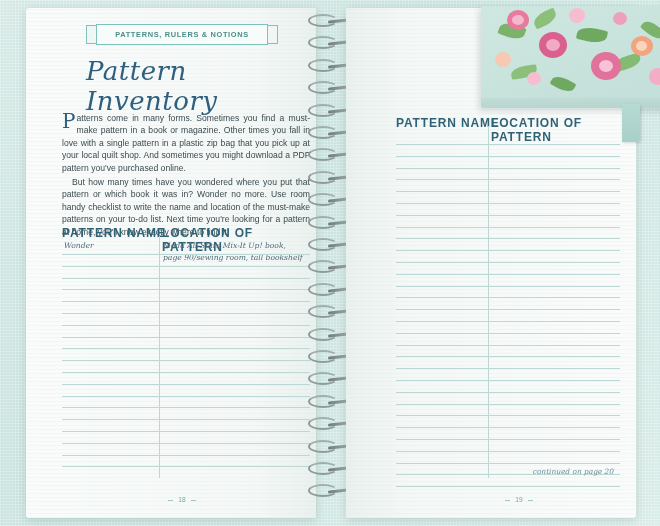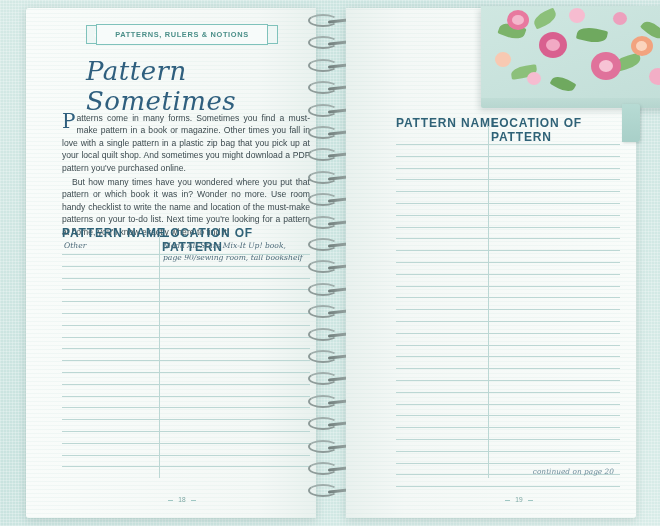--- a/index.html
+++ b/index.html
@@ -176,31 +176,31 @@
 
   <div class="leaf leaf-left">
 
     <div class="banner">
       <div class="tail-l"></div>
       <div class="tail-r"></div>
       <div class="body"></div>
       <div class="txt">PATTERNS, RULERS &amp; NOTIONS</div>
     </div>
 
-    <div class="title">Pattern Sometimes</div>
+    <div class="title">Pattern Inventory</div>
 
     <div class="body-copy">
       <p><span class="dropcap">P</span><span>atterns come in many forms. Sometimes you find a must-make pattern in a book or magazine. Other times you fall in love with a single pattern in a plastic zip bag that you pick up at your local quilt shop. And sometimes you might download a PDF pattern you've purchased online.</span></p>
       <p>But how many times have you wondered where you put that pattern or which book it was in? Wonder no more. Use room handy checklist to write the name and location of the must-make patterns on your to-do list. Next time you're looking for a pattern at home, you'll know exactly where to find it!</p>
     </div>
 
     <div class="col-head" style="left:36px; top:218px;">PATTERN NAME</div>
     <div class="col-head" style="left:136px; top:218px;">LOCATION OF PATTERN</div>
 
-    <div class="hand" style="left:38px; top:232px; width:92px;">Other</div>
+    <div class="hand" style="left:38px; top:232px; width:92px;">Wonder</div>
     <div class="hand" style="left:137px; top:232px; width:142px;">Moda All-Stars Mix-It Up! book, page 90/sewing room, tall bookshelf</div>
 
     <div class="rules" id="rules-left">
         <div class="rule" style="left: 36px; width: 248px; top: 246px;"></div>
         <div class="rule" style="left: 36px; width: 248px; top: 257.8px;"></div>
         <div class="rule" style="left: 36px; width: 248px; top: 269.6px;"></div>
         <div class="rule" style="left: 36px; width: 248px; top: 281.4px;"></div>
         <div class="rule" style="left: 36px; width: 248px; top: 293.2px;"></div>
         <div class="rule" style="left: 36px; width: 248px; top: 305px;"></div>
         <div class="rule" style="left: 36px; width: 248px; top: 316.8px;"></div>

